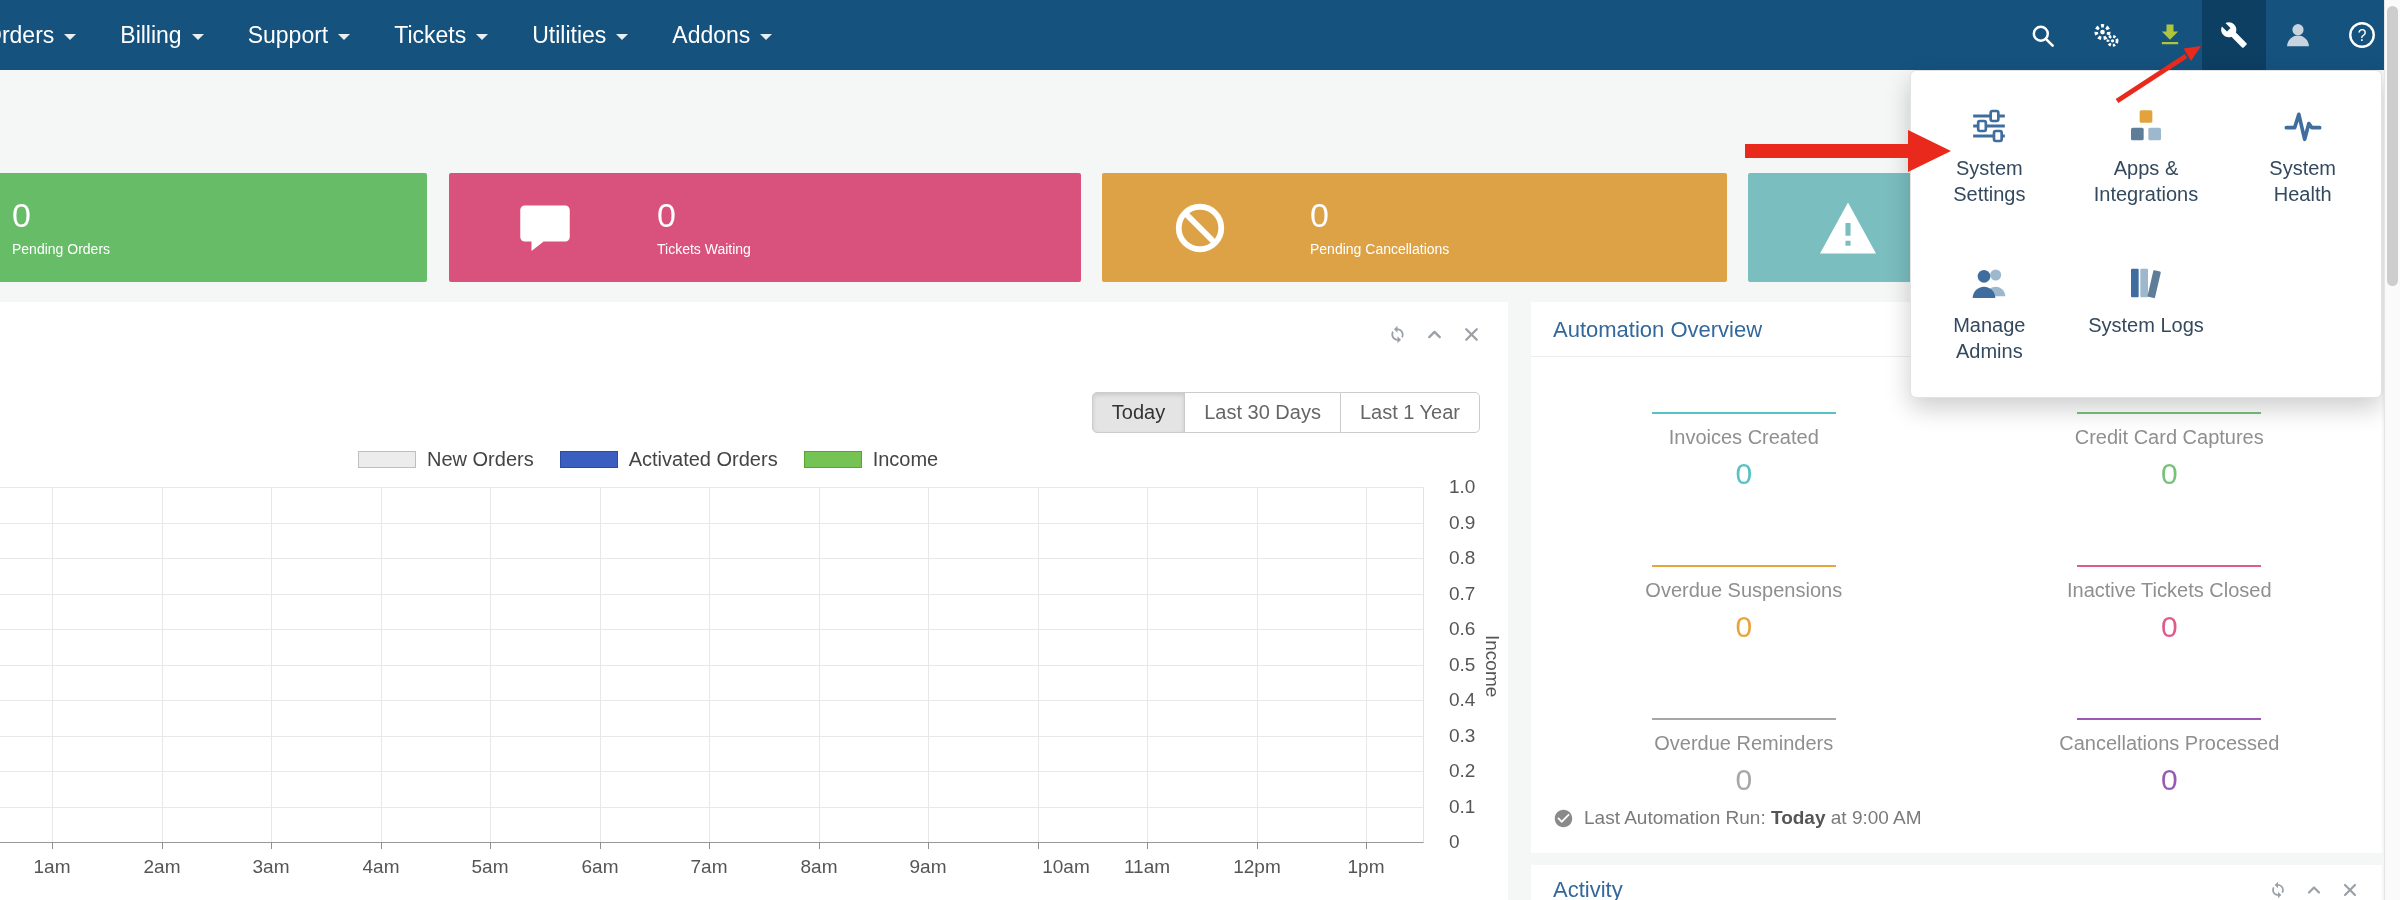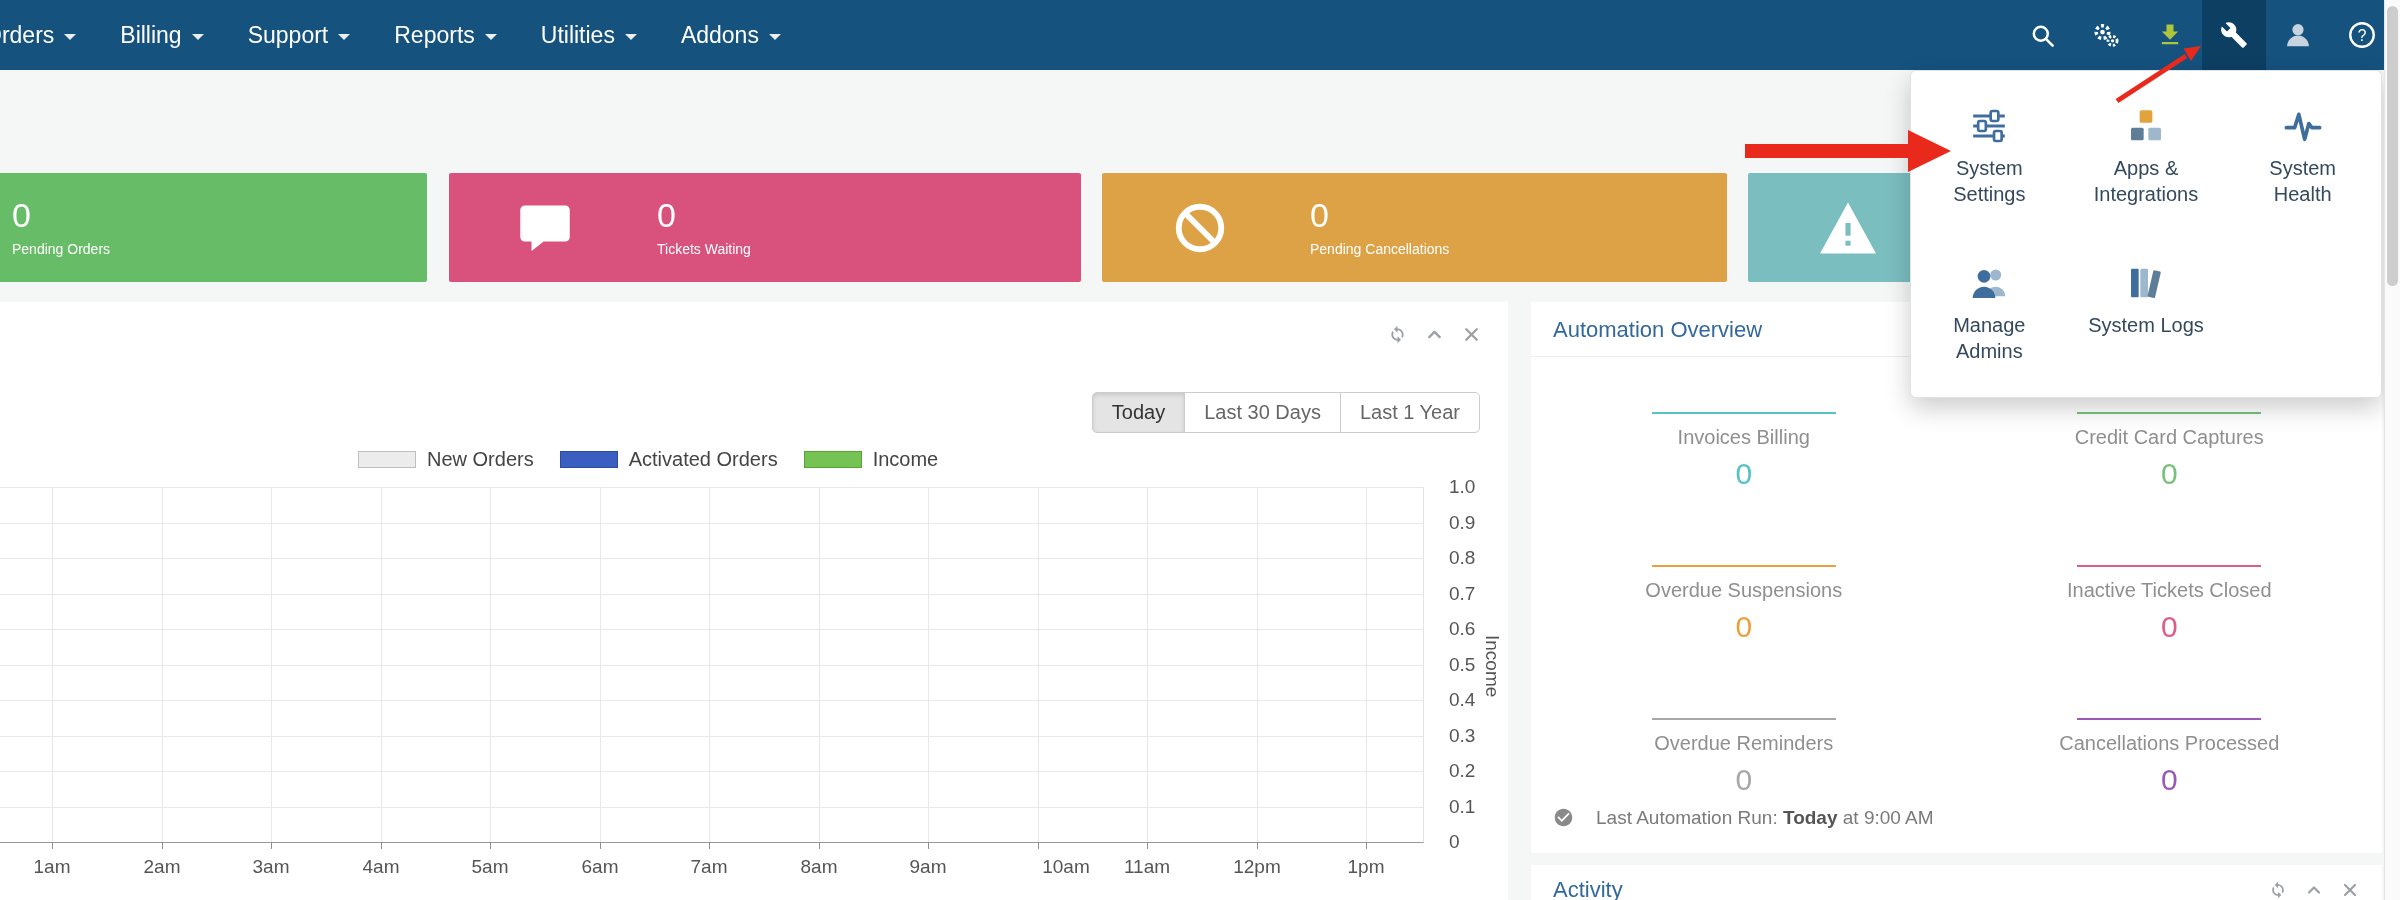--- a/index.html
+++ b/index.html
@@ -48,21 +48,21 @@
 
   
   .automation-panel { position:absolute; left:1531px; top:302px; width:851px; height:551px; background:#fff; }
   .panel-header { display:flex; align-items:center; justify-content:space-between; padding:15px 22px 13px 22px; border-bottom:1px solid #ededed; }
   .panel-title { font-size:22px; color:#33689c; }
   .metrics { position:absolute; left:0; right:0; top:100px; display:grid; grid-template-columns:1fr 1fr; row-gap:64px; justify-items:center; }
   .metric { width:320px; text-align:center; padding-top:10px; }
   .metric-line { width:184px; height:2px; margin:0 auto 12px auto; background:#ccc; }
   .metric-label { font-size:20px; color:#8f8f8f; margin-bottom:8px; }
   .metric-value { font-size:30px; }
-  .last-run { position:absolute; left:22px; top:505px; display:flex; align-items:flex-start; gap:22px; font-size:19px; color:#7a7a7a; }
+  .last-run { position:absolute; left:22px; top:505px; display:flex; align-items:flex-end; gap:10px; font-size:19px; color:#7a7a7a; }
   .last-run b { color:#555; }
 
   
   .activity-panel { position:absolute; left:1531px; top:865px; width:851px; height:35px; background:#fff; }
   .activity-panel .panel-header { border-bottom:none; padding:12px 22px 0 22px; }
 
   
   .tools-dropdown { position:absolute; left:1910px; top:70px; width:472px; height:328px; background:#fff; border:1px solid #e2e2e2; border-radius:6px; box-shadow:0 10px 26px rgba(0,0,0,.2); z-index:50; display:grid; grid-template-columns:repeat(3,1fr); grid-template-rows:repeat(2,1fr); padding:6px 0; }
   .tool-item { display:flex; flex-direction:column; align-items:center; padding-top:26px; cursor:pointer; }
   .tool-icon { height:46px; display:flex; align-items:center; justify-content:center; }
@@ -86,21 +86,21 @@
       </div>
       <div class="nav-item">
         <span>Billing</span>
           <i class="caret"></i>
       </div>
       <div class="nav-item">
         <span>Support</span>
           <i class="caret"></i>
       </div>
       <div class="nav-item">
-        <span>Reports</span>
+        <span>Tickets</span>
           <i class="caret"></i>
       </div>
       <div class="nav-item">
         <span>Utilities</span>
           <i class="caret"></i>
       </div>
       <div class="nav-item">
         <span>Addons</span>
           <i class="caret"></i>
       </div>
@@ -293,21 +293,21 @@
       </div>
   </div>
 
   <div class="automation-panel">
     <div class="panel-header">
       <span class="panel-title">Automation Overview</span>
     </div>
     <div class="metrics">
       <div class="metric">
         <div class="metric-line" style="background: rgb(86, 194, 196);"></div>
-        <div class="metric-label">Invoices Billing</div>
+        <div class="metric-label">Invoices Created</div>
         <div class="metric-value" style="color: rgb(86, 194, 196);">0</div>
       </div>
       <div class="metric">
         <div class="metric-line" style="background: rgb(121, 193, 123);"></div>
         <div class="metric-label">Credit Card Captures</div>
         <div class="metric-value" style="color: rgb(121, 193, 123);">0</div>
       </div>
       <div class="metric">
         <div class="metric-line" style="background: rgb(232, 163, 61);"></div>
         <div class="metric-label">Overdue Suspensions</div>

